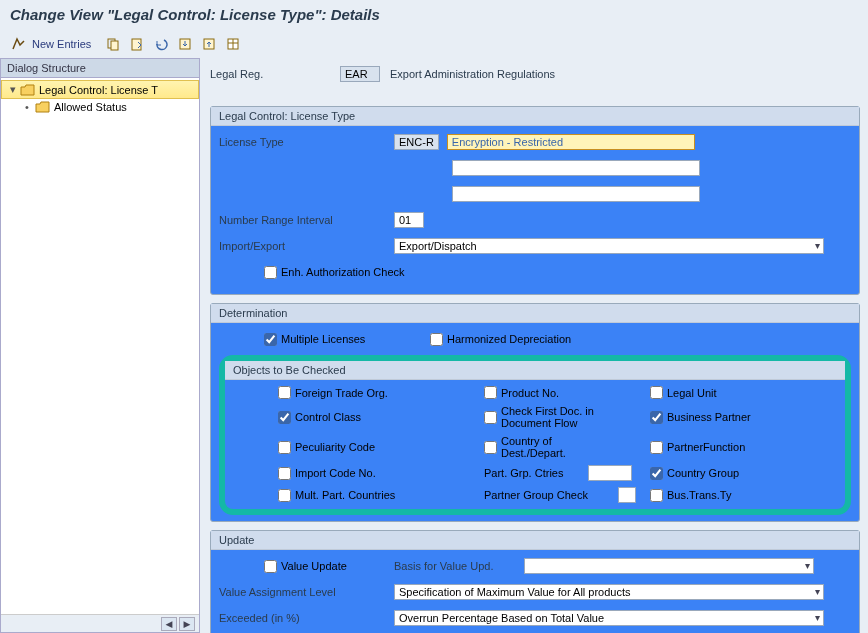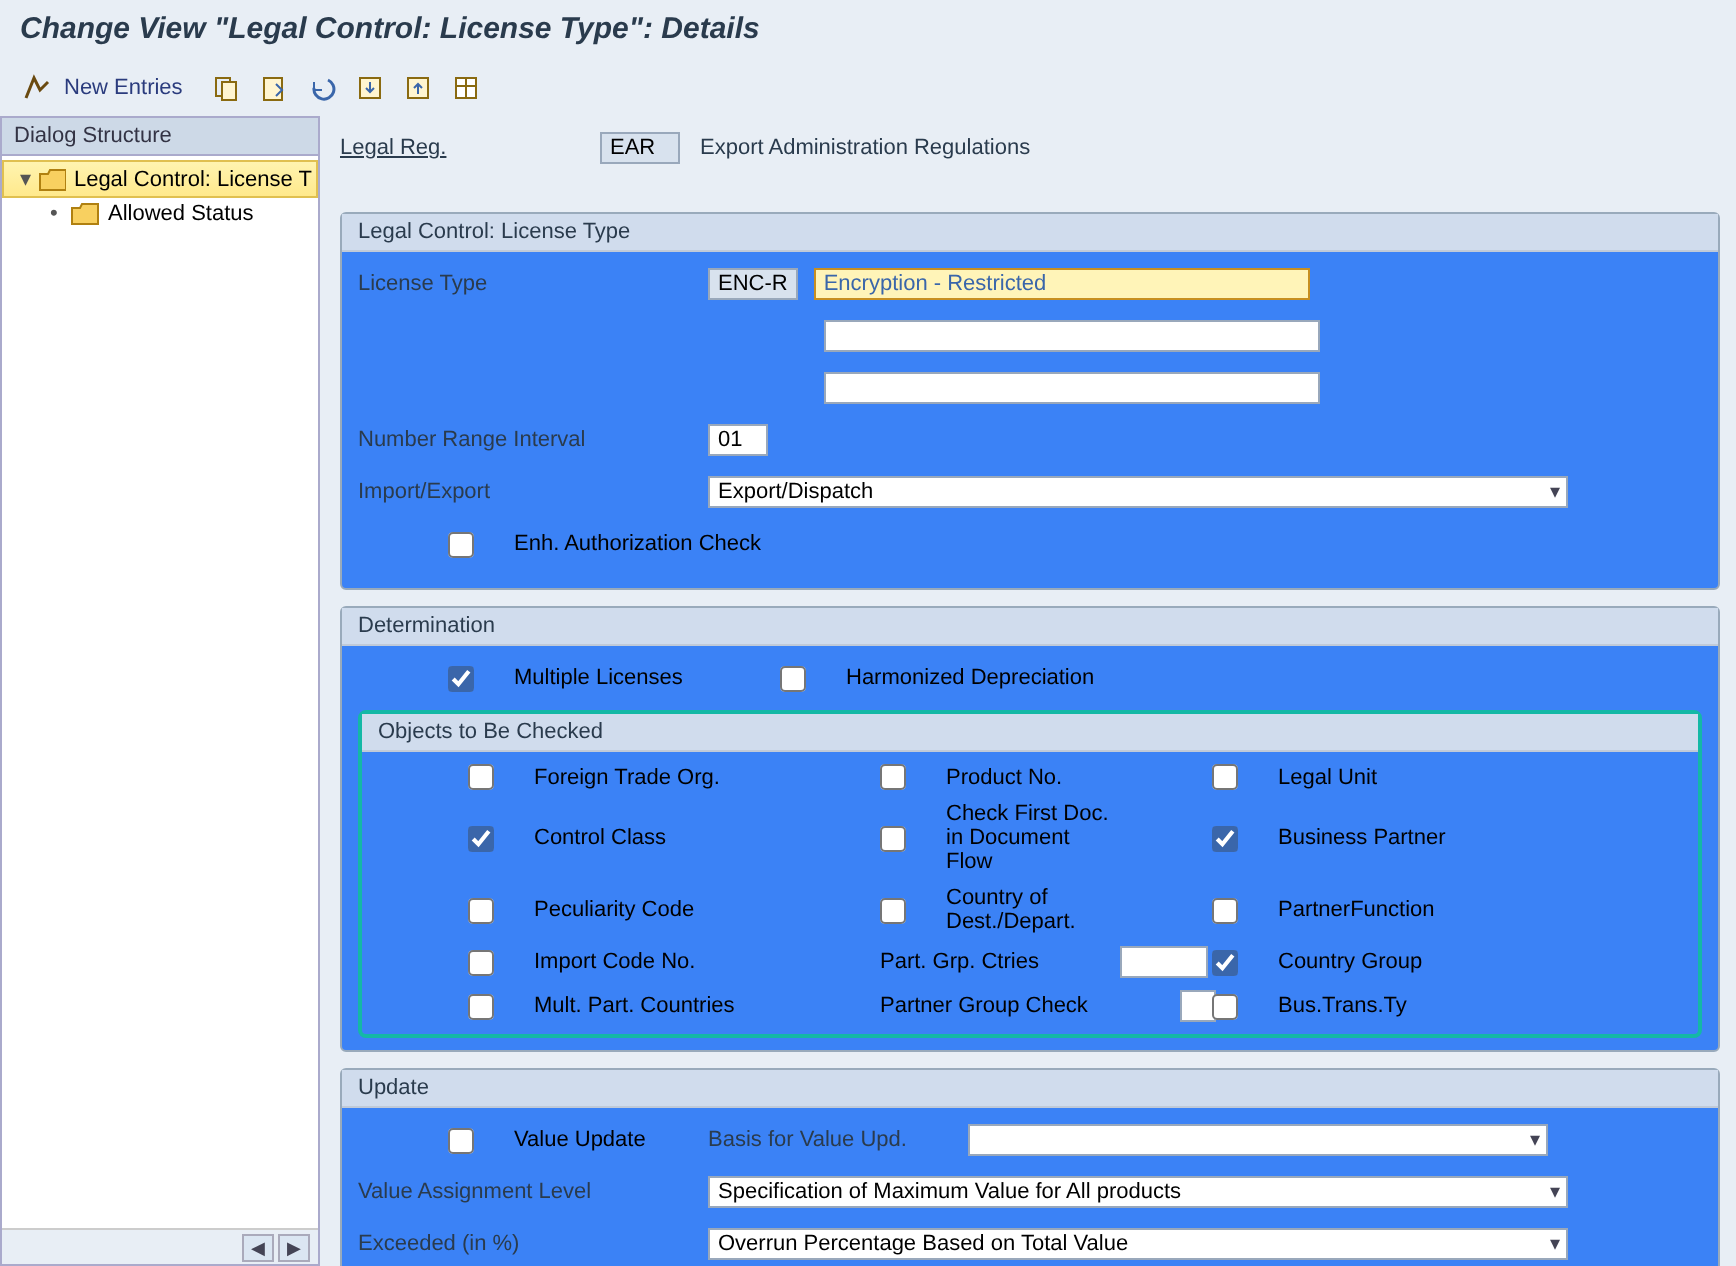--- a/index.html
+++ b/index.html
@@ -2,21 +2,21 @@
 <html><head>
 <meta charset="utf-8">
 <style>
   * { box-sizing: border-box; margin: 0; padding: 0; font-family: Arial, sans-serif; font-size: 11px; }
   body { background: #e8eef5; width: 868px; height: 633px; overflow: hidden; }
   .title-bar { height: 30px; padding: 6px 10px; font-size: 15px; font-weight: bold; font-style: italic; color: #2a3b4d; }
   .toolbar { height: 28px; padding: 4px 8px; display: flex; align-items: center; gap: 4px; }
   .toolbar .icon-btn { width: 20px; height: 20px; display: inline-flex; align-items: center; justify-content: center; cursor: pointer; }
   .toolbar .txt-btn { color: #2a3b7d; cursor: pointer; margin-right: 8px; }
   .main { display: flex; height: calc(633px - 58px); }
-  .left-pane { width: 160px; background: #dbe6f2; border: 1px solid #aac; display: flex; flex-direction: column; }
+  .left-pane { width: 200px; background: #dbe6f2; border: 1px solid #aac; display: flex; flex-direction: column; }
   .left-header { background: #cdd9e7; border-bottom: 1px solid #aac; padding: 3px 6px; color: #334; }
   .tree { flex: 1; background: #fff; overflow: auto; padding-top: 2px; }
   .tree-row { padding: 2px 2px 2px 8px; display: flex; align-items: center; white-space: nowrap; }
   .tree-row.selected { background: linear-gradient(#fff4b0,#ffe98c); border: 1px solid #e0c050; }
   .tree-row .arrow { width: 10px; color: #555; }
   .tree-row .bullet { width: 10px; color: #555; }
   .folder-icon { width: 15px; height: 12px; margin-right: 4px; }
   .tree-scroll { height: 18px; background: #e8eef5; border-top: 1px solid #ccc; display: flex; justify-content: flex-end; align-items: center; gap: 2px; padding: 0 4px;}
   .tree-scroll .sb { display:inline-flex; align-items:center; justify-content:center; width: 16px; height: 14px; border: 1px solid #aab; background: #dbe6f2; font-size: 9px; color:#445; }
   .right-pane { flex: 1; padding: 6px 8px 0 10px; overflow: hidden; }
@@ -27,25 +27,25 @@
   .group-title { background: #d0dced; padding: 3px 8px; color: #2a3b4d; border-bottom: 1px solid #c0cad8; }
   .group-body { padding: 6px 8px; }
   .row { display: flex; align-items: center; margin-bottom: 6px; min-height: 20px; }
   .row .col1 { width: 175px; }
   .valbox { border: 1px solid #99a8bb; background: #fff; padding: 1px 4px; min-width: 30px; display: inline-block; }
   .hl-input { border: 1px solid #c78f20; background: #fff4b8; padding: 1px 4px; width: 248px; display:inline-block; color:#3a66aa; }
   .long-input { border: 1px solid #99a8bb; background: #fff; padding: 1px 4px; width: 248px; display:inline-block; min-height:16px; }
   .select-wrap { position: relative; display: inline-block; }
   .select-wrap::after { content:"▾"; position:absolute; right:4px; top:2px; font-size:10px; color:#445; pointer-events:none; }
   .select { border: 1px solid #99a8bb; background: #fff; padding: 1px 18px 1px 4px; min-height: 16px; display:inline-block; }
-  .chk { display:inline-flex; align-items:center; gap:20px;padding-left:45px; }
+  .chk { display:inline-flex; align-items:center; gap:4px;padding-left:45px; }
   input[type=checkbox]{ width:13px; height:13px; accent-color:#3a66aa; }
   .objects-grid { display: grid; grid-template-columns: 200px 160px 1fr; gap: 6px 6px; }
   .mini-input { border: 1px solid #99a8bb; background:#fff; width: 44px; height:16px; }
-  .subgroup { border: 2px solid #14b8a6; border-radius: 4px; margin-top: 6px; }
+  .subgroup { border: 6px solid #14b8a6; border-radius: 14px; margin-top: 6px; }
 </style>
 </head>
 <body>
 
 <div class="title-bar">Change View "Legal Control: License Type": Details</div>
 
 <div class="toolbar">
   <span class="icon-btn">
       <svg width="14" height="14">
         <path d="M2 12 L6 2 L9 8 L13 4" stroke="#6a4a10" fill="none" stroke-width="1.5"></path>
@@ -113,21 +113,21 @@
     </div>
     <div class="tree-scroll">
       <span class="sb">◀</span>
       <span class="sb">▶</span>
     </div>
   </div>
 
   <div class="right-pane">
 
     <div class="topinfo">
-      <span class="label" style="width:120px;text-decoration:underline;">Legal Reg.</span>
+      <span class="label" style="width:120px;">Legal Reg.</span>
       <span class="codebox">EAR</span>
       <span class="label">Export Administration Regulations</span>
     </div>
 
     <div class="group">
       <div class="group-title">Legal Control: License Type</div>
       <div class="group-body">
         <div class="row">
           <span class="col1 label">License Type</span>
           <span class="codebox" style="margin-right:8px;">ENC-R</span>

